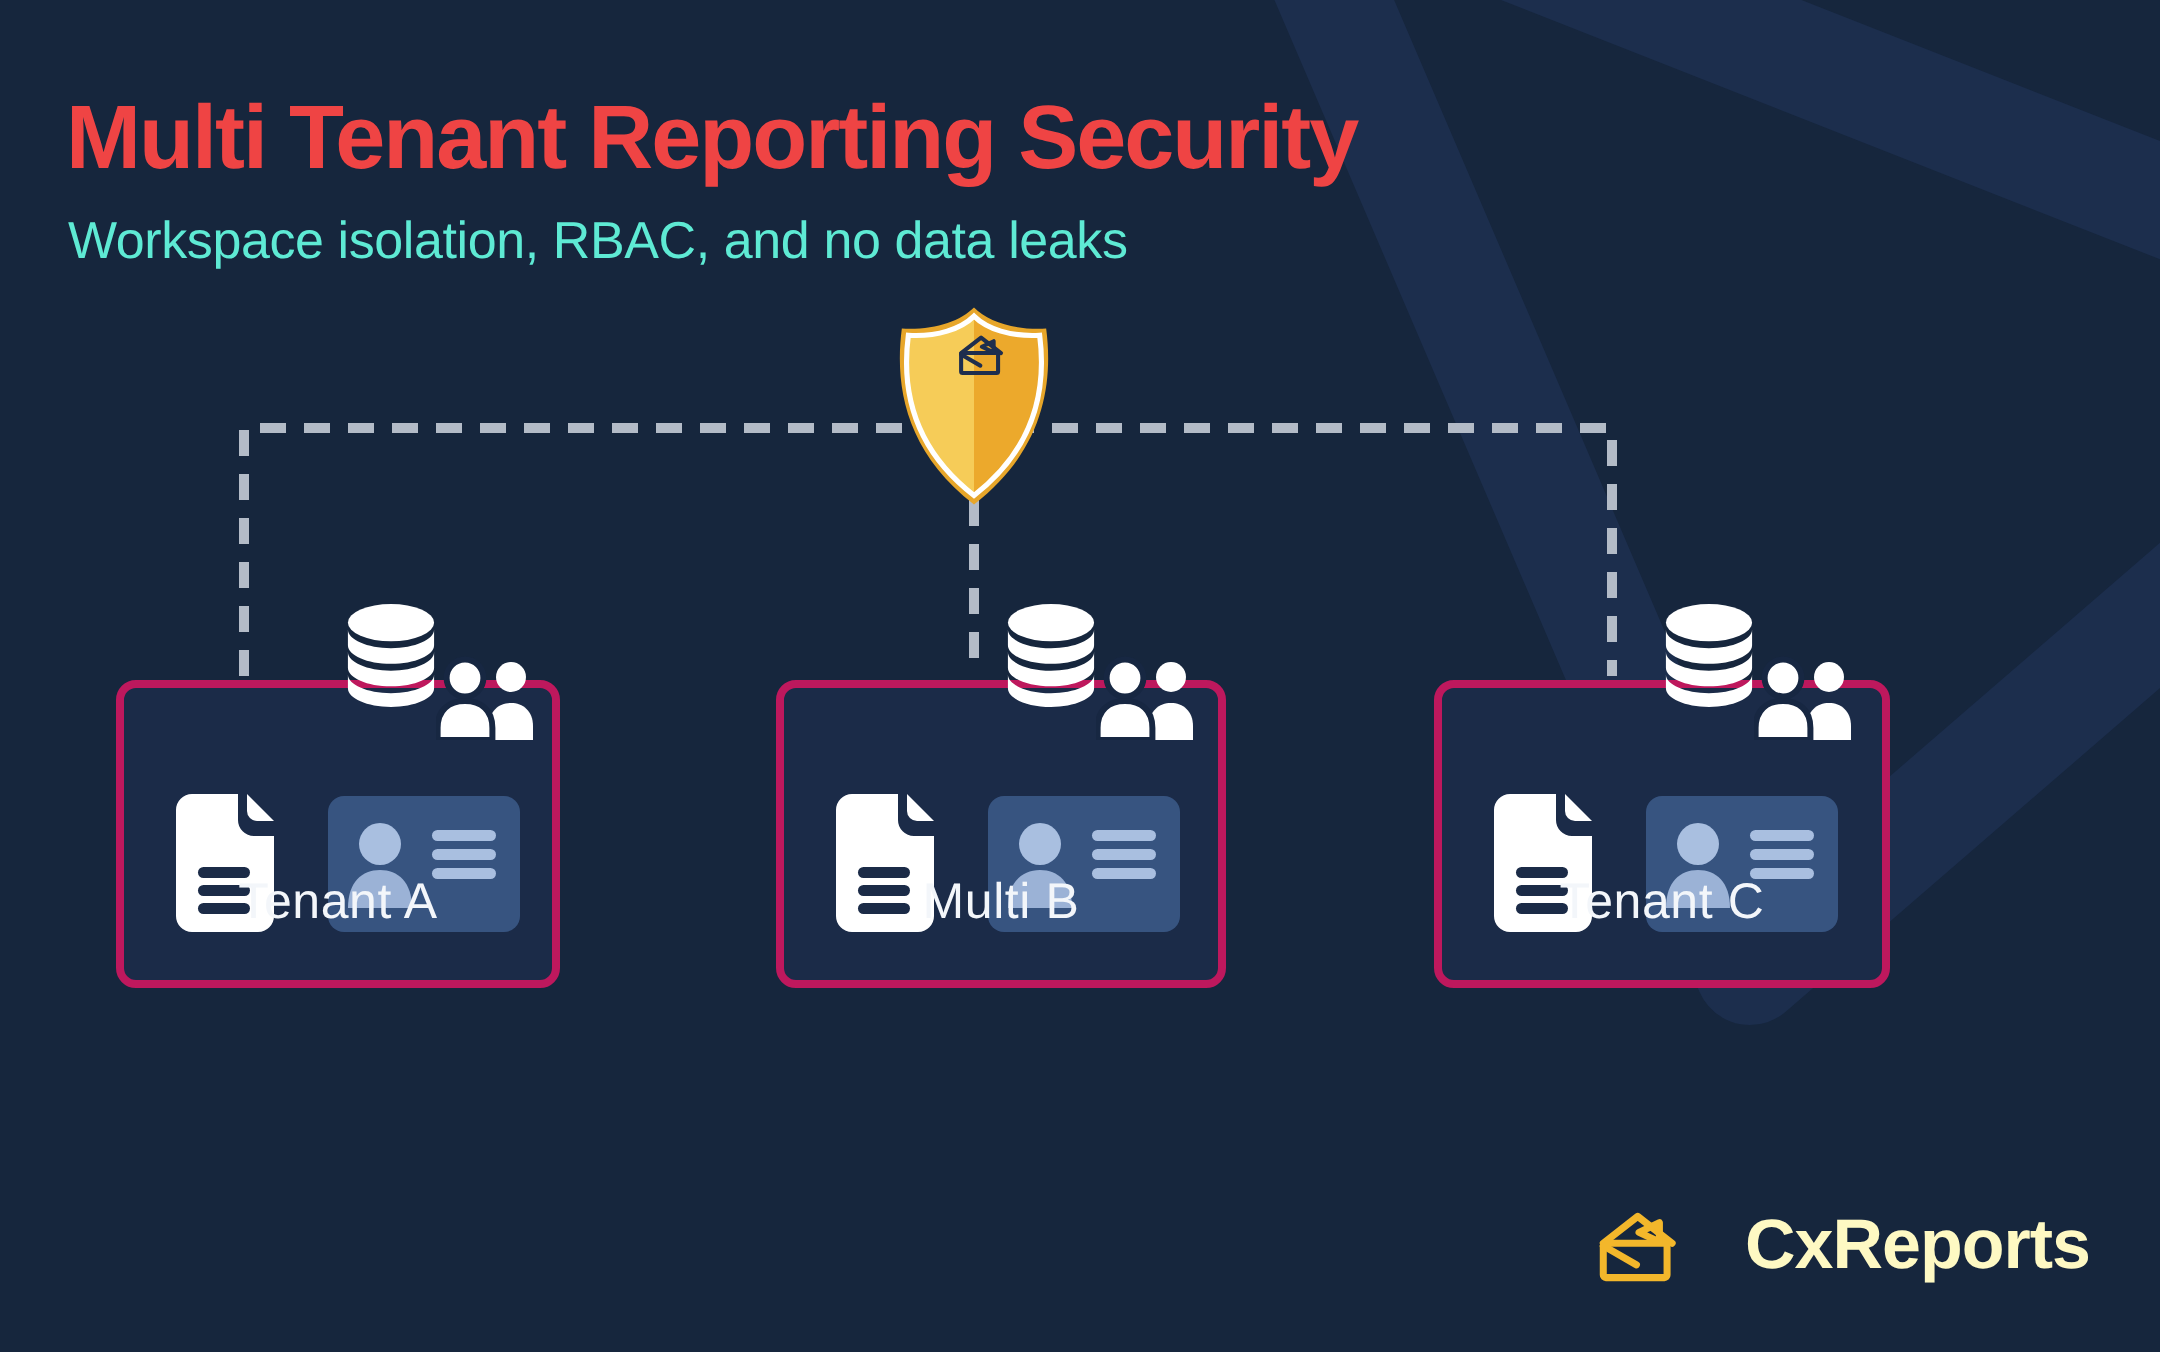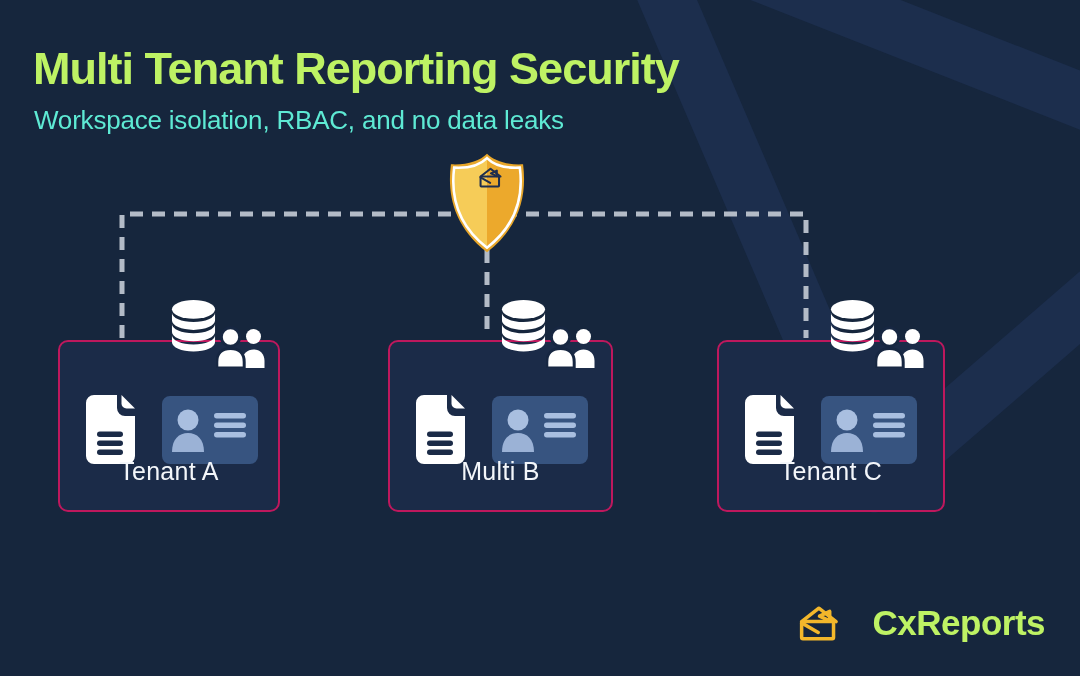--- a/index.html
+++ b/index.html
@@ -8,53 +8,53 @@
     background:#16263D;
     font-family:"Liberation Sans",sans-serif;
     -webkit-font-smoothing:antialiased;
   }
   svg{display:block;}
   .watermark{position:absolute;left:0;top:0;z-index:0;}
   
   .header{position:absolute;left:33px;top:44px;z-index:3;}
   .title{
     margin:0;font-size:45px;line-height:1.1;font-weight:700;
-    letter-spacing:-1px;color:#bef264;white-space:nowrap;
+    letter-spacing:-1px;color:#ef4444;white-space:nowrap;
   }
   .subtitle{
     margin:12px 0 0 1px;font-size:26px;line-height:1.15;font-weight:400;
     letter-spacing:-0.2px;color:#5eead4;white-space:nowrap;
   }
   
   .connectors{position:absolute;left:0;top:0;z-index:1;}
   
   .shield{position:absolute;left:443px;top:151px;width:88px;height:104px;z-index:2;}
   
   .tenant{
-    position:absolute;top:340px;height:172px;box-sizing:border-box;
-    border:2px solid #be185d;border-radius:10px;background:#1B2B48;z-index:2;
+    position:absolute;top:340px;height:154px;box-sizing:border-box;
+    border:4px solid #be185d;border-radius:10px;background:#1B2B48;z-index:2;
   }
   .tenant-a{left:58px;width:222px;}
   .tenant-b{left:388px;width:225px;}
   .tenant-c{left:717px;width:228px;padding-left:20px;}
   .db-icon{position:absolute;left:110px;top:-43px;}
   .users-icon{position:absolute;left:156px;top:-16px;}
   .doc-icon{position:absolute;left:24px;top:52px;}
   .card-icon{position:absolute;left:102px;top:54px;}
   .tenant-label{
     position:absolute;left:0;right:0;bottom:24px;text-align:center;
     font-size:25px;font-weight:500;color:#F3F6FA;letter-spacing:0.3px;
   }
   
   .brand{
     position:absolute;right:35px;bottom:33px;z-index:3;
     display:flex;align-items:center;gap:13px;
   }
   .brand-name{
-    font-size:35px;font-weight:700;color:#bef264;letter-spacing:-0.5px;margin-left:20px;
+    font-size:35px;font-weight:700;color:#fef9c3;letter-spacing:-0.5px;margin-left:20px;
   }
   .hidden-defs{position:absolute;width:0;height:0;}
 </style>
 </head>
 <body>
 
 <svg class="hidden-defs" aria-hidden="true">
   <defs>
     <g id="envelope" fill="none" stroke="currentColor" stroke-width="5.5" stroke-linejoin="round" stroke-linecap="round">
       <path d="M4 26 L31 5 L58 26"></path>

